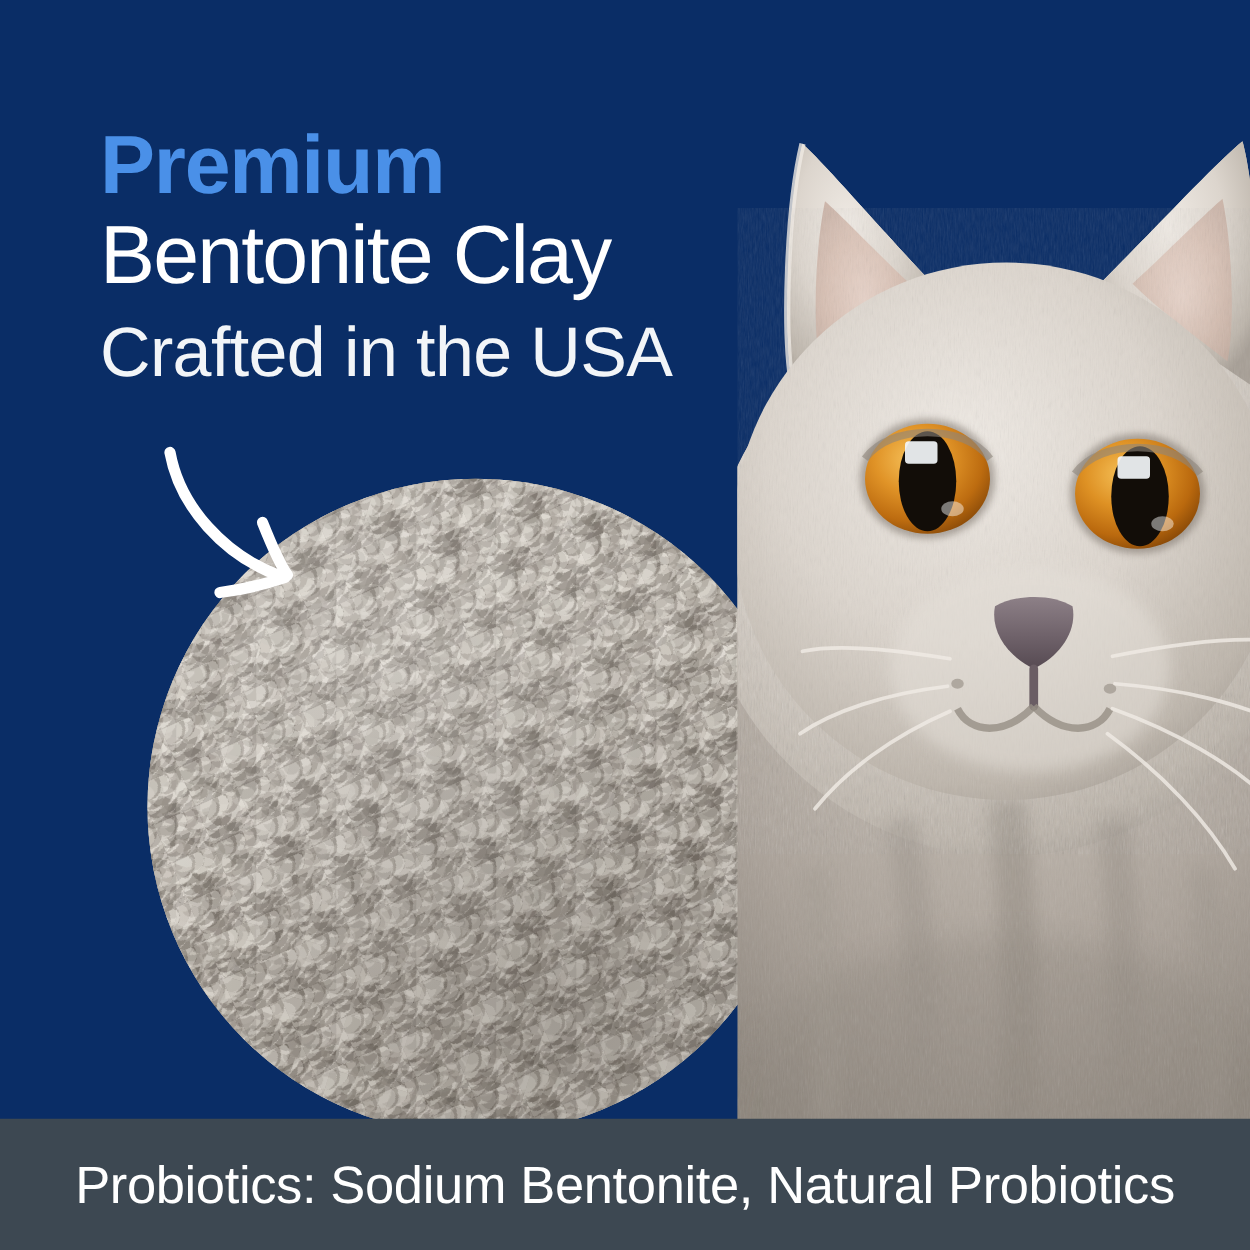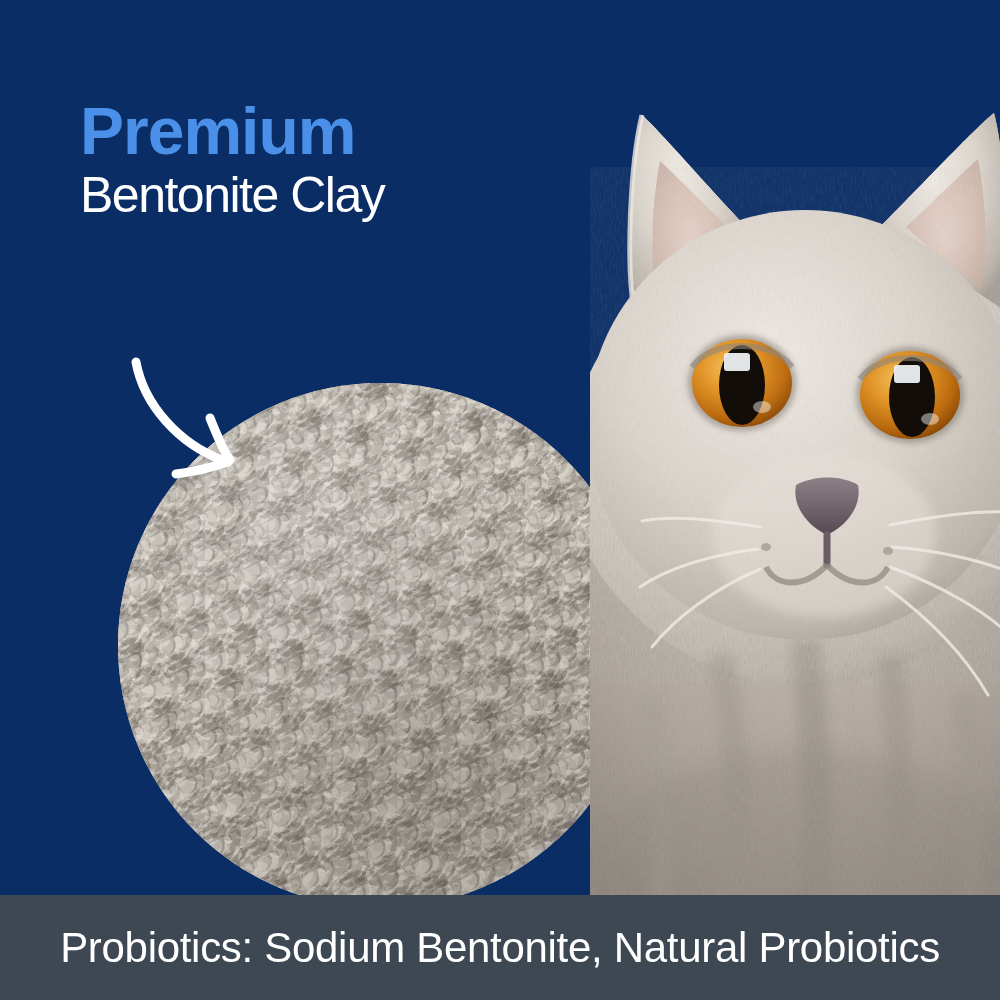--- a/index.html
+++ b/index.html
@@ -39,21 +39,21 @@
   .line-premium {
     font-size: 66px;
     font-weight: 700;
     letter-spacing: -1px;
     color: #4a90e8;
     line-height: 1.0;
     margin: 0 0 6px 0;
     white-space: nowrap;
   }
   .line-product {
-    font-size: 50px;
+    font-size: 66px;
     font-weight: 300;
     letter-spacing: -1.5px;
     color: #ffffff;
     line-height: 1.0;
     margin: 0 0 18px 0;
     white-space: nowrap;
   }
   .line-tagline {
     font-size: 56px;
     font-weight: 300;
@@ -353,20 +353,21 @@
         <path d="M170 432 C 122 424, 80 420, 52 426" stroke-width="3"></path>
         <path d="M168 454 C 118 460, 76 474, 50 492" stroke-width="3"></path>
         <path d="M170 474 C 124 494, 86 522, 62 552" stroke-width="3"></path>
       </g>
     </svg>
   </div>
 
   <div class="headline-block">
     <div class="line-premium">Premium</div>
     <div class="line-product">Bentonite Clay</div>
+    <div class="line-tagline">Crafted in the USA</div>
   </div>
 
   <div class="arrow-wrap">
     <svg viewBox="0 0 180 140" width="180" height="140">
       <path d="M26 22 C 34 66, 70 104, 112 120" stroke="#ffffff" stroke-width="9" fill="none" stroke-linecap="round"></path>
       <path d="M100 78 C 108 98, 114 112, 120 120" stroke="#ffffff" stroke-width="9" fill="none" stroke-linecap="round"></path>
       <path d="M118 122 C 100 128, 82 132, 66 134" stroke="#ffffff" stroke-width="9" fill="none" stroke-linecap="round"></path>
     </svg>
   </div>
 

